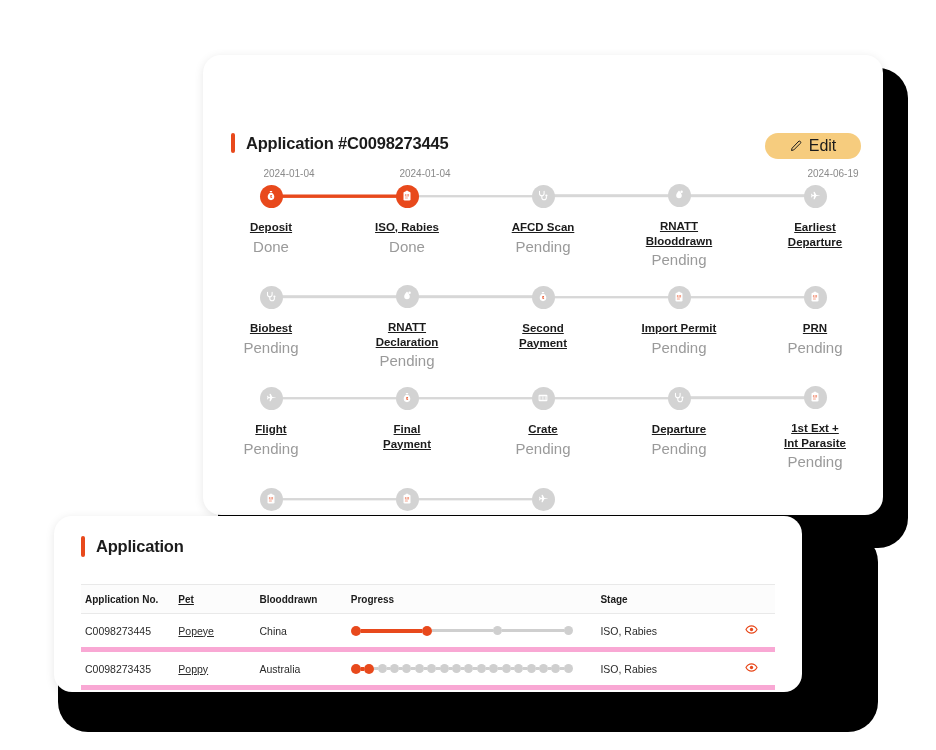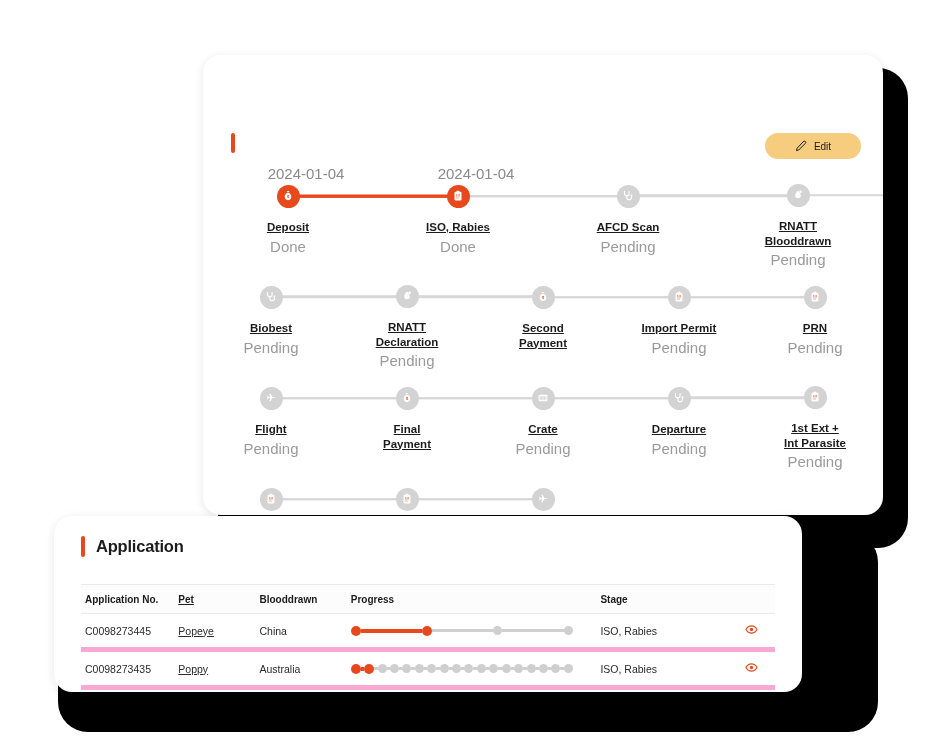--- a/index.html
+++ b/index.html
@@ -49,41 +49,41 @@
 
   
   #edit-button {
     position: absolute; right: 22px; top: 78px;
     width: 96px; height: 26px;
     background: #F6CC7E;
     border: none; border-radius: 13px;
     display: flex; align-items: center; justify-content: center;
     gap: 7px; cursor: pointer;
     font-family: "Liberation Sans", sans-serif;
-    font-size: 10px; color: #1b1b1b; font-weight: normal;
+    font-size: 16px; color: #1b1b1b; font-weight: normal;
   }
   #edit-button svg { display:block; }
 
   
   #timeline {
     position: absolute; left: 0px; top: 112px;
     width: 680px;
   }
   .tl-row {
     position: relative;
     display: flex;
     height: 101px;
   }
   .tl-cell {
     position: relative;
     flex: 1 1 0;
     display: flex; flex-direction: column; align-items: center;
   }
   .tl-date {
-    font-size: 15px; color: #8a8a8a; height: 14px;
+    font-size: 10px; color: #8a8a8a; height: 14px;
     line-height: 14px; white-space: nowrap; margin-left: 36px;
   }
   .tl-node-wrap { position: relative; height: 30px; width: 100%;
      display:flex; align-items:center; justify-content:center; }
   
   .tl-line {
     position: absolute; top: 50%; height: 1.6px;
     left: 0; right: 0; transform: translateY(-50%);
     background: #d7d7d7;
   }
@@ -160,20 +160,21 @@
 
 <div id="stage">
 
   <div id="frame-top" class="device-frame"></div>
   <div id="frame-bottom" class="device-frame"></div>
 
   <div id="card-detail" class="card">
 
     <div id="detail-heading" class="card-heading">
       <span class="heading-bar"></span>
+      <span id="detail-title">Application #C0098273445</span>
     </div>
 
     <button id="edit-button">
       <span>
         <svg width="12" height="12" viewBox="0 0 24 24" fill="none" stroke="#1b1b1b" stroke-width="2" stroke-linecap="round" stroke-linejoin="round">
           <path d="M17 3a2.6 2.6 0 0 1 3.7 3.7L7.5 19.9 3 21l1.1-4.5L17 3z"></path>
         </svg>
       </span>
       <span>Edit</span>
     </button>
@@ -247,20 +248,35 @@
                   <svg width="12" height="12" viewBox="0 0 24 24" fill="#ffffff">
         <path d="M12 3.2c-2.9 3.5-5.6 6.7-5.6 9.8a5.6 5.6 0 0 0 11.2 0c0-3.1-2.7-6.3-5.6-9.8z"></path>
         <circle cx="17.2" cy="5.4" r="2.4"></circle>
       </svg>
                 </span>
               </div>
             </div>
             <div class="tl-label">RNATT
 Blooddrawn</div>
             <div class="tl-status">Pending</div>
+          </div>
+          <div class="tl-cell">
+            <div class="tl-date">2024-06-19</div>
+            <div class="tl-node-wrap">
+              <div class="tl-line left"></div>
+              <div class="tl-node">
+                <span>
+                  <svg width="12" height="12" viewBox="0 0 24 24" fill="#ffffff">
+        <path d="M21 12.2c0-.8-.6-1.4-1.4-1.5l-4.8-.5-3.3-6a1.3 1.3 0 0 0-2.4.8l1.2 5-3.4-.3-1.4-2.3-1.5.2.8 3.1a1.3 1.3 0 0 0 0 .9l-.8 3.1 1.5.2 1.4-2.3 3.4-.3-1.2 5a1.3 1.3 0 0 0 2.4.8l3.3-6 4.8-.5c.8-.1 1.4-.7 1.4-1.4z"></path>
+      </svg>
+                </span>
+              </div>
+            </div>
+            <div class="tl-label">Earliest
+Departure</div>
           </div>
         </div>
         <div class="tl-row">
           <div class="tl-cell">
             <div class="tl-date"></div>
             <div class="tl-node-wrap">
               <div class="tl-line right"></div>
               <div class="tl-node">
                 <span>
                   <svg width="12" height="12" viewBox="0 0 24 24" fill="none" stroke="#ffffff" stroke-width="2.1" stroke-linecap="round" stroke-linejoin="round">

